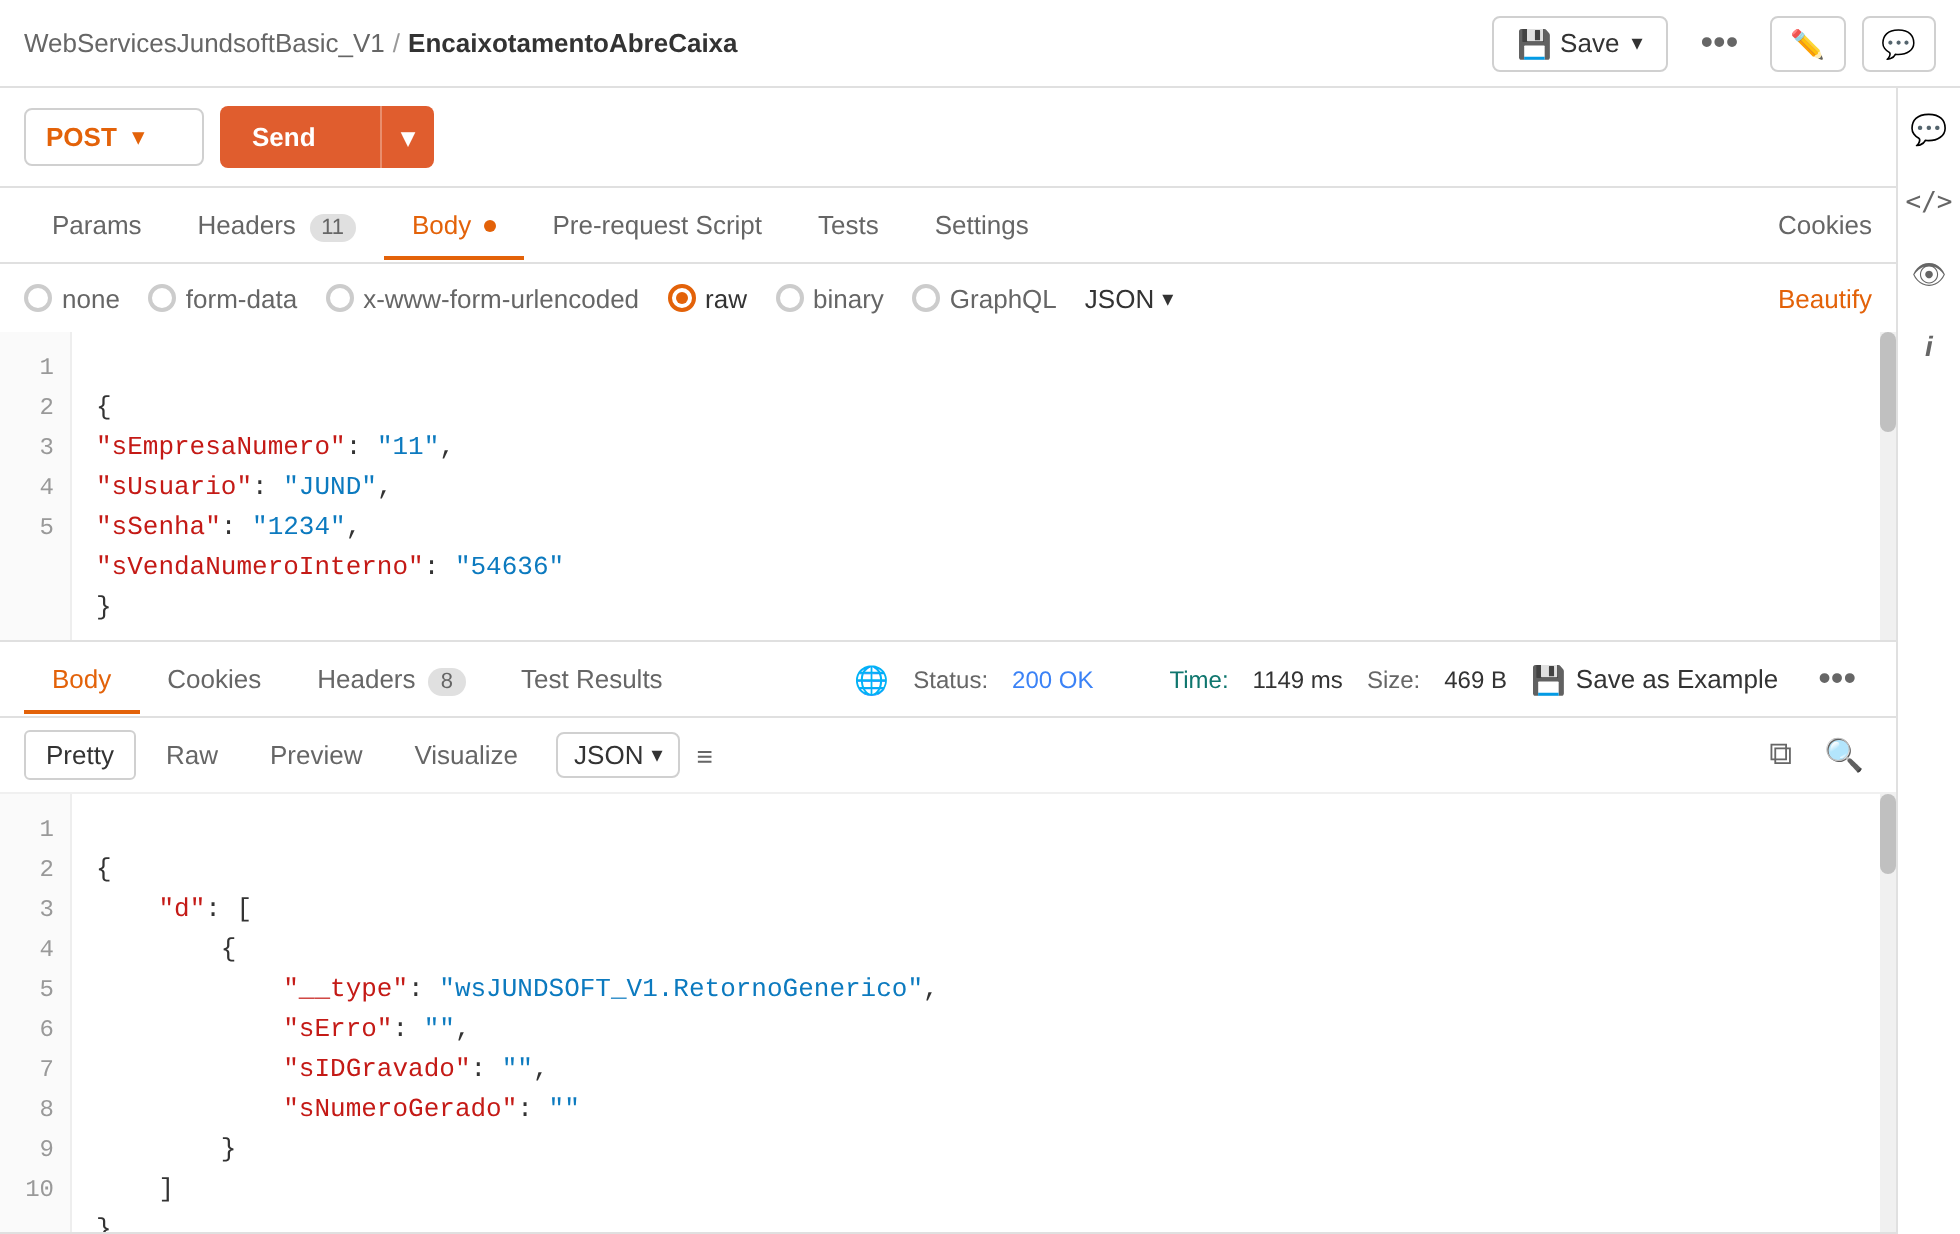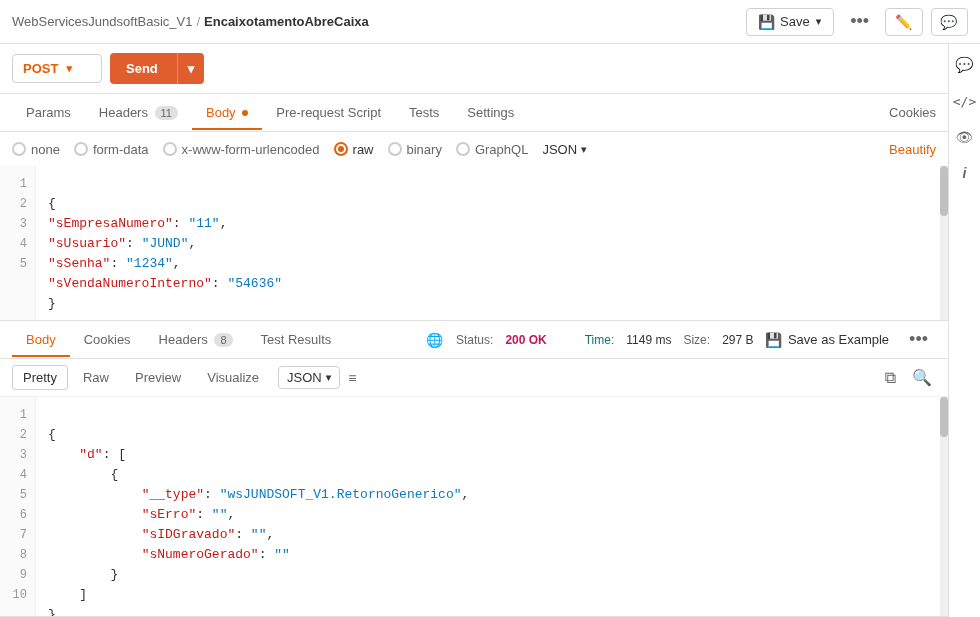--- a/index.html
+++ b/index.html
@@ -32,21 +32,21 @@
       display: flex; align-items: center; gap: 4px;
       background: #fff; border: 1px solid #d0d0d0; padding: 6px 10px;
       border-radius: 4px; cursor: pointer; font-size: 13px; font-weight: 600; color: #e36209;
       min-width: 90px;
     }
     .url-input {
       flex: 1; border: 1px solid #d0d0d0; border-radius: 4px;
       padding: 7px 12px; font-size: 13px; color: #333; outline: none;
     }
     .btn-send {
-      display: flex; align-items: flex-start; gap: 3px;
+      display: flex; align-items: flex-start; gap: 16px;
       background: #e05d2e; color: #fff; border: none; border-radius: 4px;
       cursor: pointer; font-size: 13px; font-weight: 600;
     }
     .btn-send-text { padding: 8px 16px; }
     .btn-send-arrow { padding: 8px 10px; border-left: 1px solid rgba(255,255,255,0.3); }
 
     
     .tab-nav {
       display: flex; align-items: center; padding: 0 12px;
       border-bottom: 1px solid #e0e0e0; height: 38px; justify-content: space-between;
@@ -99,21 +99,21 @@
     .json-key { color: #c41a16; }
     .json-string { color: #0c7abf; }
     .json-brace { color: #333; }
     .json-bracket { color: #333; }
     .response-tab-nav {
       display: flex; align-items: center; padding: 0 12px;
       border-bottom: 1px solid #e0e0e0; height: 38px; justify-content: space-between;
     }
     .response-tab-nav-left { display: flex; gap: 0; }
     .response-meta { display: flex; align-items: center; gap: 12px; font-size: 12px; }
-    .status-ok { color: #be185d; font-weight: 700; }
+    .status-ok { color: #3b82f6; font-weight: 400; }
     .save-example-btn {
       display: flex; align-items: center; gap: 5px;
       background: transparent; border: none; cursor: pointer;
       font-size: 13px; color: #333;
     }
 
     
     .response-format-bar {
       display: flex; align-items: center; justify-content: space-between;
       padding: 6px 12px; height: 38px; border-bottom: 1px solid #f0f0f0;
@@ -267,21 +267,21 @@
           </div>
           <div class="tab-item">Test Results</div>
         </div>
         <div class="response-meta">
           <span style="color:#666; font-size:14px;">🌐</span>
           <span style="color:#666;">Status:</span>
           <span class="status-ok">200 OK</span>
           <span style="color:#0f766e;margin-left:26px;">Time:</span>
           <span>1149 ms</span>
           <span style="color:#666;">Size:</span>
-          <span>297 B</span>
+          <span>469 B</span>
           <button class="save-example-btn">
             <span style="font-size:14px;">💾</span>
             <span>Save as Example</span>
           </button>
           <button class="btn-more">•••</button>
         </div>
       </div>
 
       <div class="response-format-bar">
         <div class="response-format-left">

